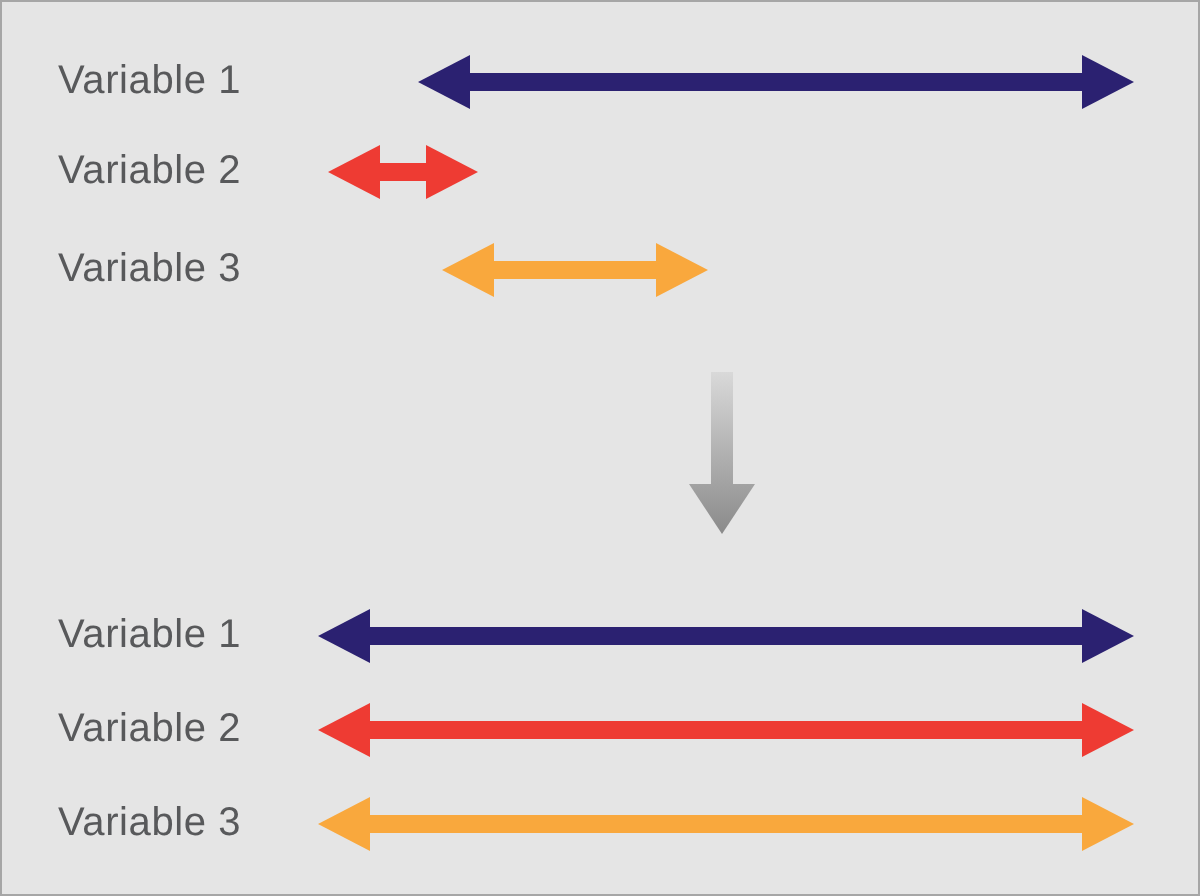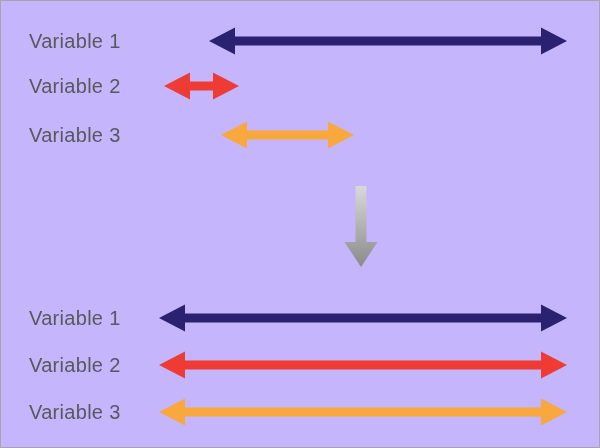--- a/index.html
+++ b/index.html
@@ -1,21 +1,21 @@
 <!DOCTYPE html>
 <html><head>
 <meta charset="utf-8">
 <style>
   html, body { margin: 0; padding: 0; background: #ffffff; }
   .frame {
     position: relative;
     width: 598px;
     height: 446px;
     border: 1px solid #a6a6a6;
-    background: #c4b5fd;
+    background: #e5e5e5;
     overflow: hidden;
     font-family: "Liberation Sans", "DejaVu Sans", sans-serif;
   }
   .var-label {
     position: absolute;
     transform: translateY(-50%);
     font-size: 20px;
     letter-spacing: 0.3px;
     color: #58595b;
     white-space: nowrap;

